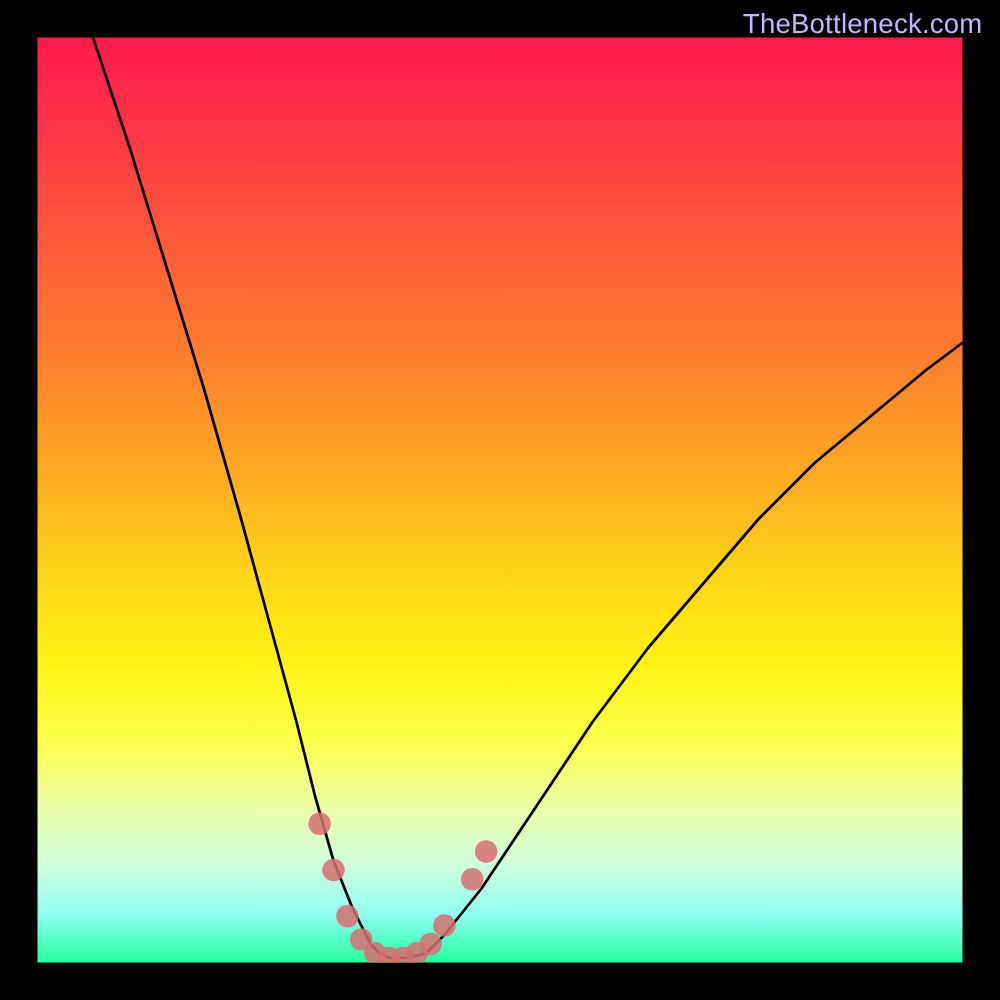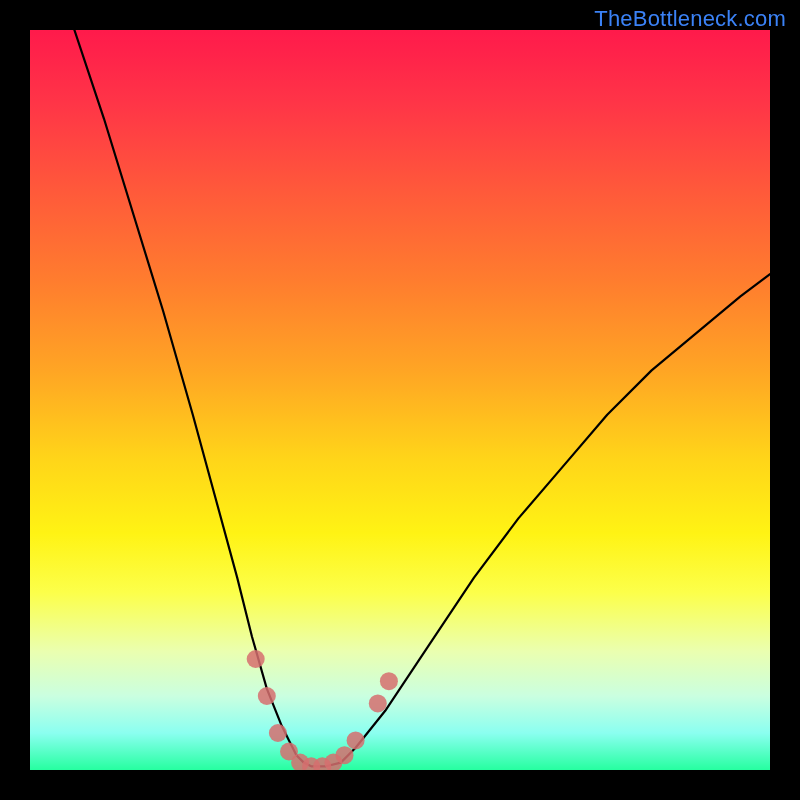--- a/index.html
+++ b/index.html
@@ -34,21 +34,21 @@
     position: absolute;
     left: 0; top: 0;
     width: 740px;
     height: 740px;
     pointer-events: none;
   }
   .watermark {
     position: absolute;
     top: 6px;
     right: 14px;
-    color: #3b82f6;
+    color: #c4b5fd;
     font-size: 22px;
     letter-spacing: 0.2px;
     font-weight: 500;
     user-select: none;
   }
 </style>
 </head>
 <body>
 
 <div class="stage">

